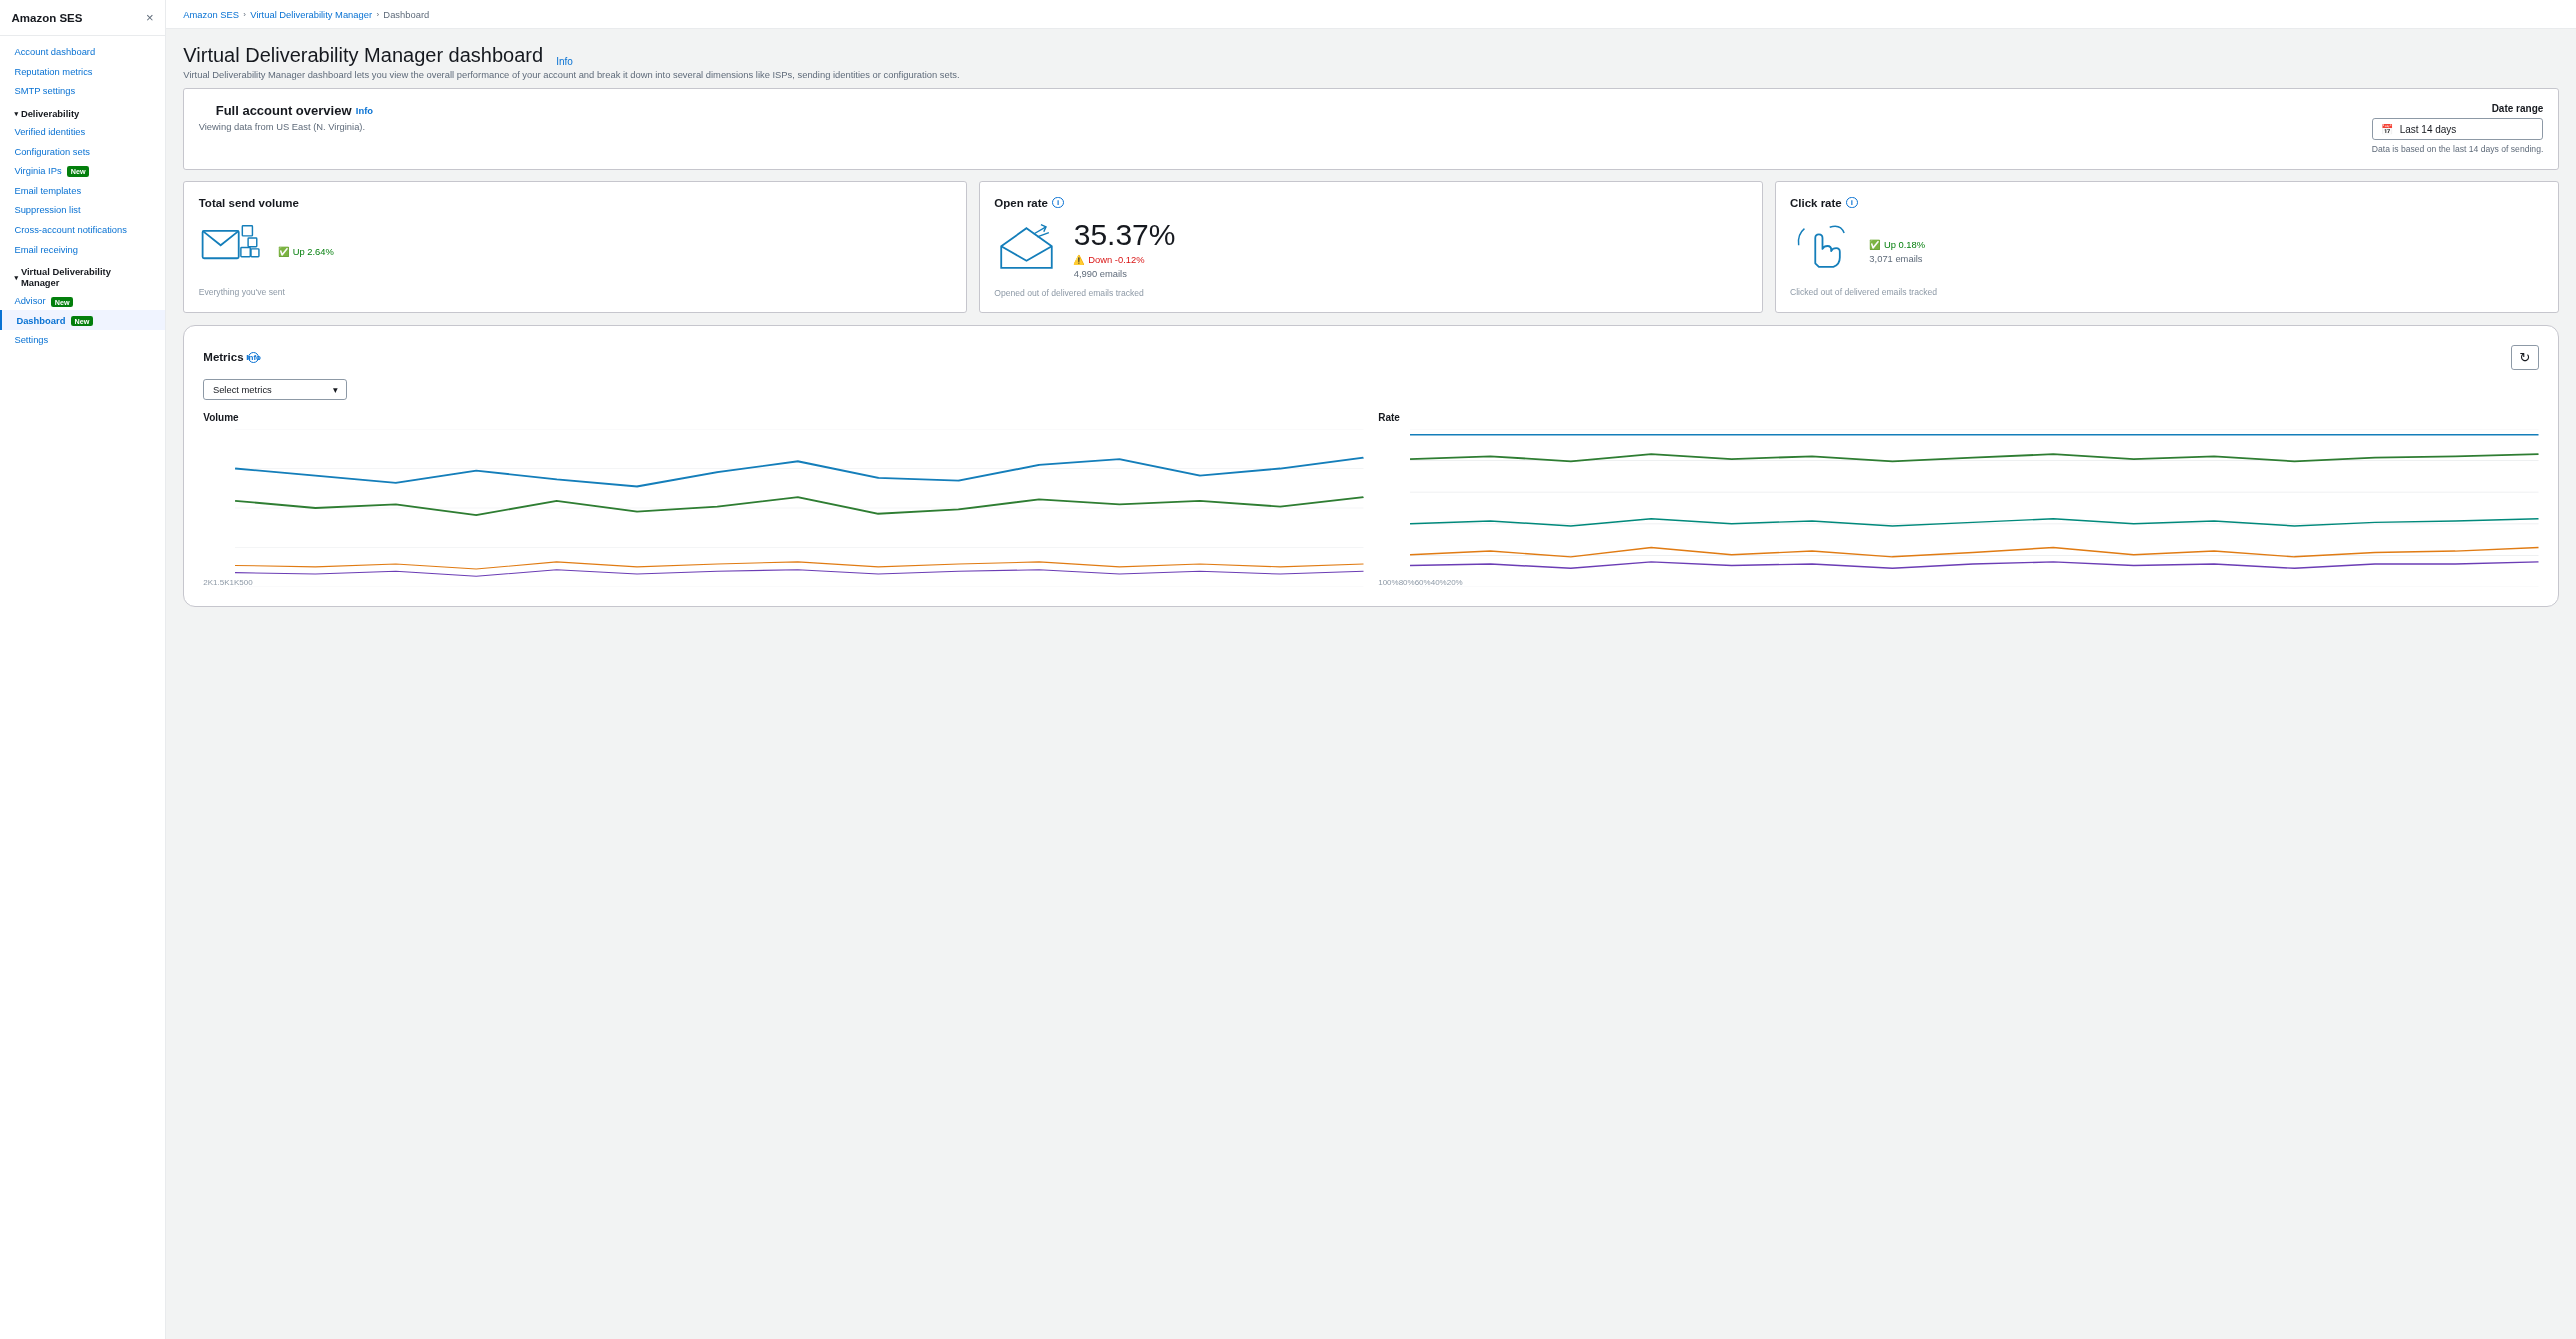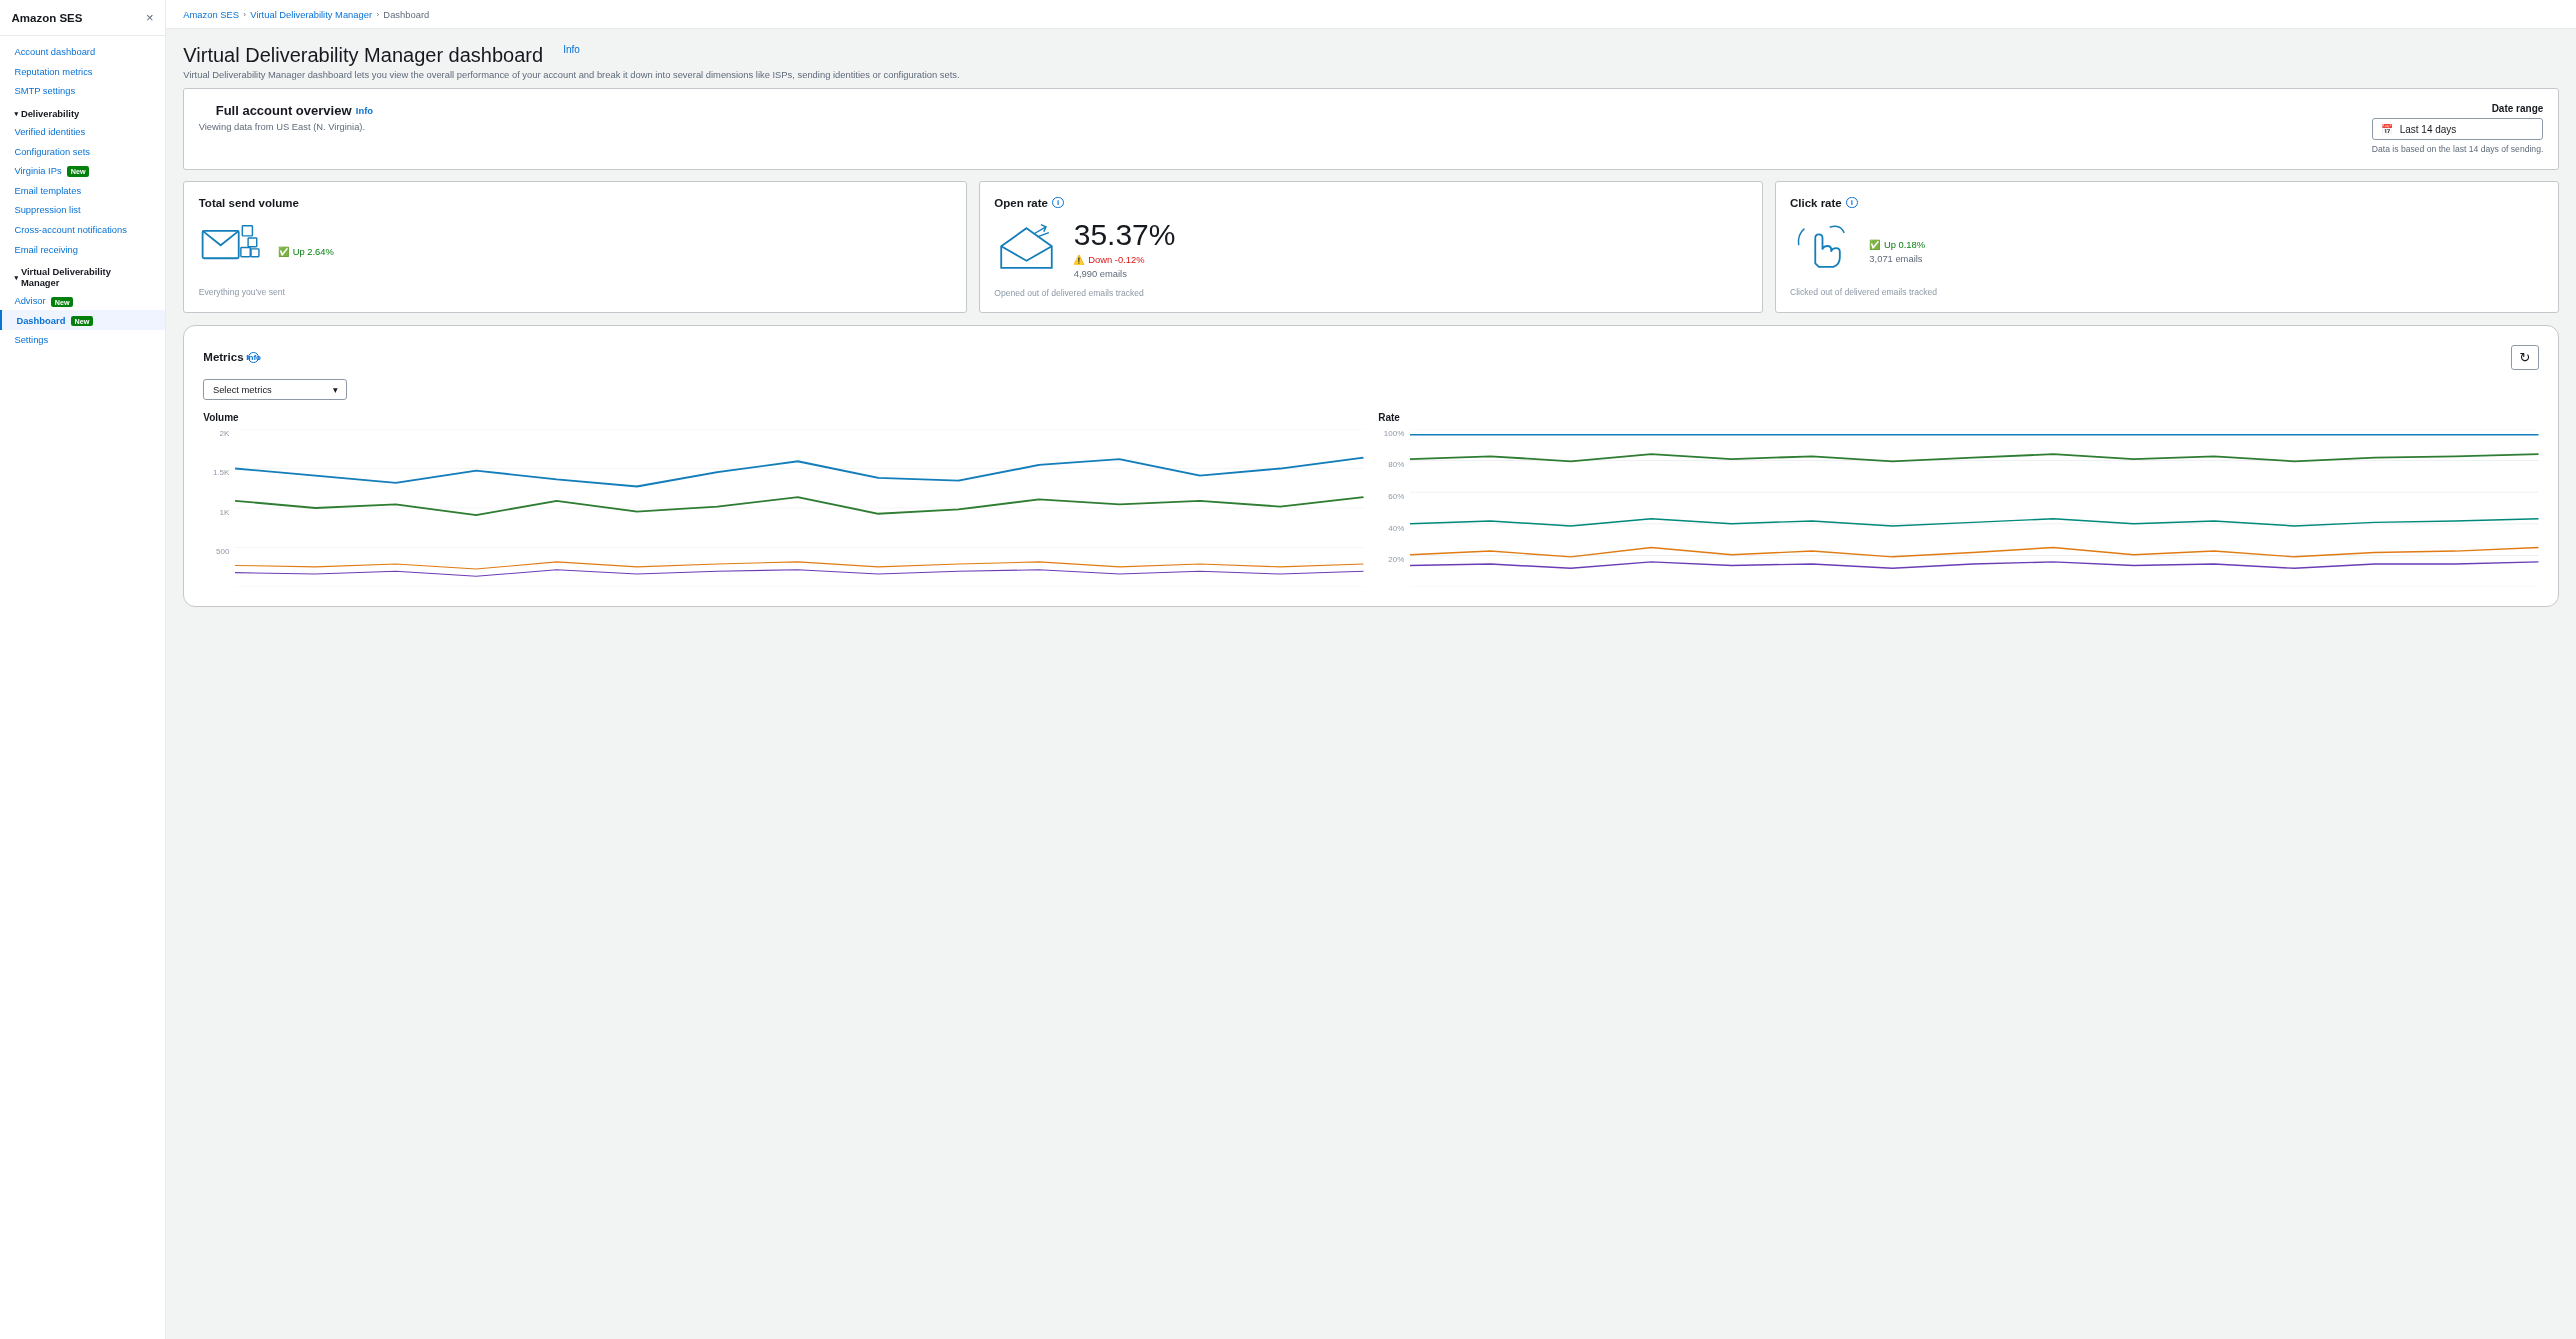--- a/index.html
+++ b/index.html
@@ -21,21 +21,21 @@
     #main { flex: 1; overflow-y: auto; background: #f2f3f3; }
 
     
     .breadcrumb { display: flex; align-items: center; gap: 4.3px; padding: 8.6px 17.3px; font-size: 9.4px; color: #0972d3; background: #fff; border-bottom: 0.7px solid #e9ebed; }
     .breadcrumb span { color: #5f6b7a; }
     .breadcrumb a { color: #0972d3; text-decoration: none; cursor: pointer; }
     .bc-sep { color: #8d99a6; font-size: 8px; }
 
     
     .page-header { padding: 14.4px 17.3px 7.2px; }
-    .page-title { font-size: 20px; font-weight: 400; color: #16191f; display: flex; align-items: flex-start; gap: 20px; }
+    .page-title { font-size: 20px; font-weight: 400; color: #16191f; display: flex; align-items: flex-end; gap: 13px; }
     .page-title .info-link { font-size: 10px; color: #0972d3; font-weight: 400; cursor: pointer; }
     .page-desc { font-size: 9.4px; color: #5f6b7a; margin-top: 2.9px; }
 
     
     .content { padding: 0 17.3px 17.3px; }
 
     
     .card { background: #fff; border: 0.7px solid #c6c6cd; border-radius: 2.9px; margin-bottom: 11.5px; }
     .card-inner { padding: 14.4px; }
 
@@ -68,21 +68,21 @@
     .charts-card { background: #fff; border: 0.7px solid #c6c6cd; border-radius: 12px; padding: 19px; }
     .charts-header { display: flex; align-items: center; justify-content: space-between; margin-bottom: 8.6px; }
     .charts-title { font-size: 11.5px; font-weight: 600; display: flex; align-items: center; gap: 4.3px; }
     .refresh-btn { border: 0.7px solid #8d99a6; border-radius: 2.9px; padding: 4.3px 7.2px; background: #fff; cursor: pointer; color: #16191f; }
     .select-metrics { display: flex; align-items: center; gap: 4.3px; border: 0.7px solid #8d99a6; border-radius: 2.9px; padding: 4.3px 8.6px; font-size: 9.4px; cursor: pointer; background: #fff; width: 144px; justify-content: space-between; }
 
     .charts-container { display: grid; grid-template-columns: 1fr 1fr; gap: 14.4px; margin-top: 11.5px; }
     .chart-section { }
     .chart-label { font-size: 10px; font-weight: 600; margin-bottom: 5.8px; }
     .chart-area { position: relative; height: 158px; }
-    .chart-y-axis { position: absolute; left: 0; top: 0; bottom: 0; width: 29px; display: flex; flex-direction: column; justify-content: space-between; align-items: flex-end; font-size: 8px; color: #8d99a6; padding-right: 2.9px; }
+    .chart-y-axis { position: absolute; left: 0; top: 0; bottom: 0; width: 29px; display: flex; flex-direction: row; justify-content: space-between; align-items: flex-end; font-size: 8px; color: #8d99a6; padding-right: 2.9px; }
     .chart-plot { position: absolute; left: 32px; right: 0; top: 0; bottom: 0; }
 
     
     svg.chart-svg { width: 100%; height: 100%; }
 
     .help-icon { display: inline-flex; align-items: center; justify-content: center; width: 11.5px; height: 11.5px; border-radius: 50%; border: 0.7px solid #0972d3; color: #0972d3; font-size: 8px; cursor: pointer; }
   </style>
 </head>
 <body>
 

